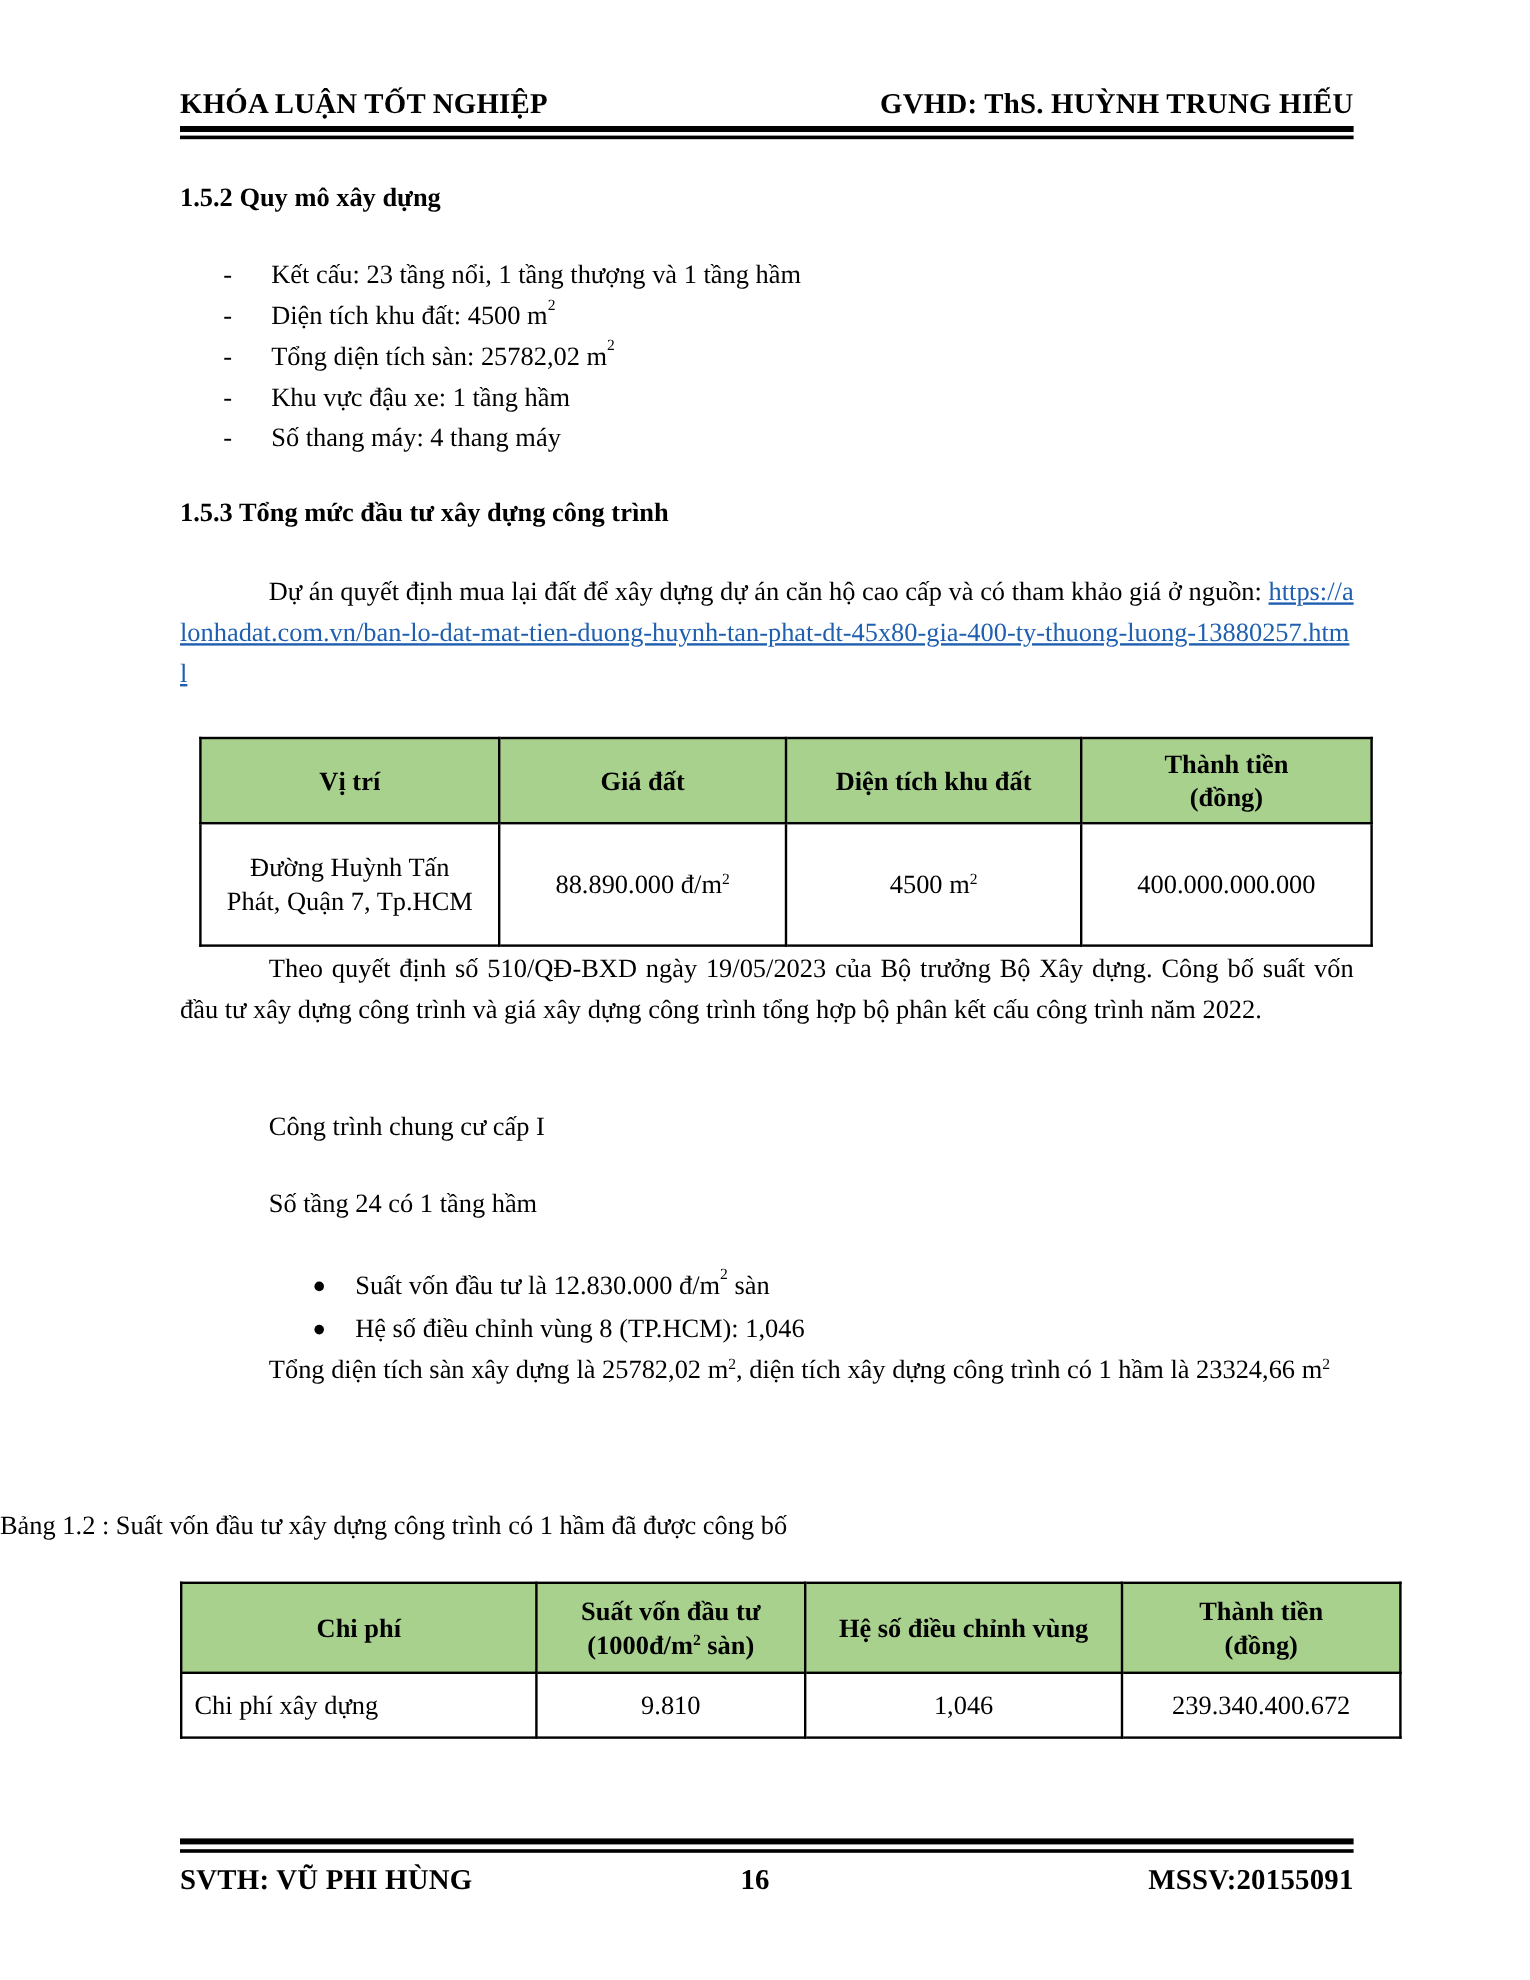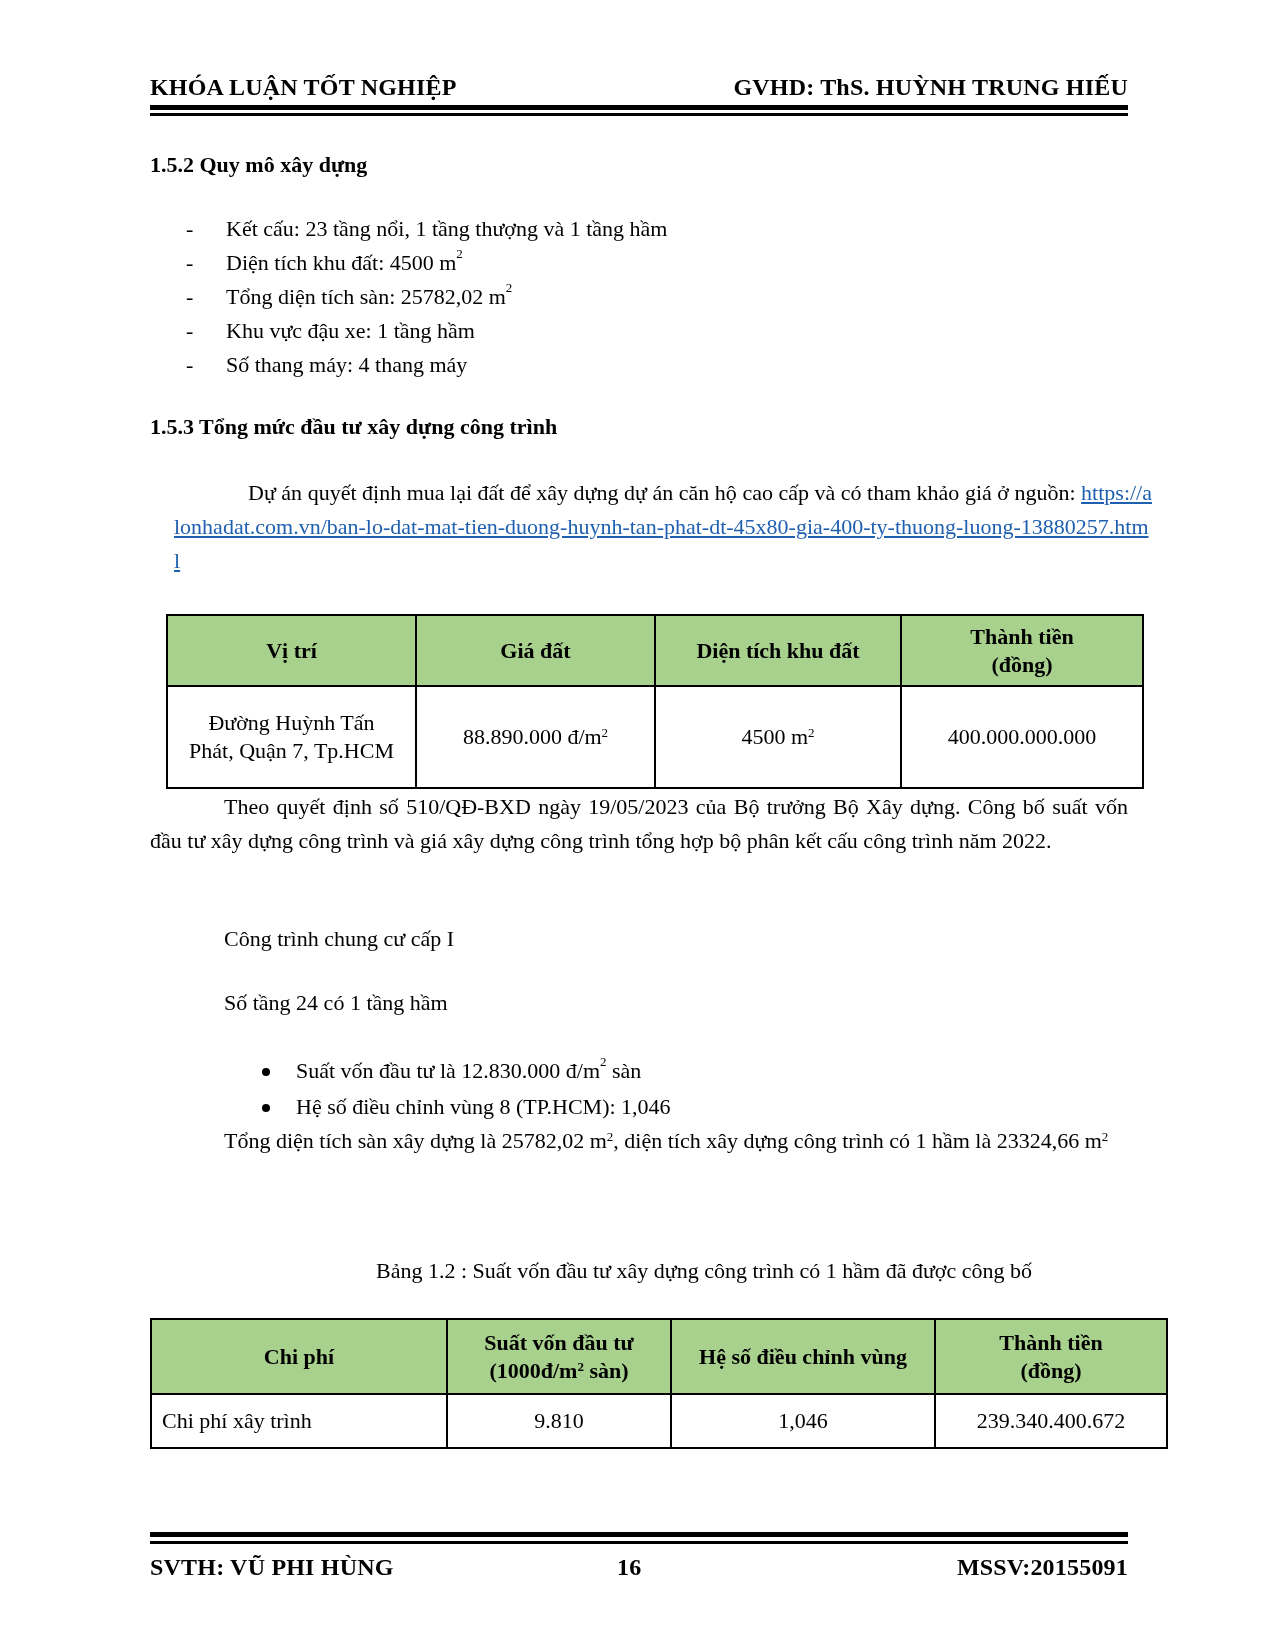--- a/index.html
+++ b/index.html
@@ -52,21 +52,21 @@
   <span class="dash">-</span>
   <span class="txt">Khu vực đậu xe: 1 tầng hầm</span>
 </div>
 <div class="dash-item" style="top:352px;">
   <span class="dash">-</span>
   <span class="txt">Số thang máy: 4 thang máy</span>
 </div>
 
 <div class="abs h3" style="left:150px; top:414px;">1.5.3 Tổng mức đầu tư xây dựng công trình</div>
 
-<div class="abs body justify" style="left:150px; top:476px; width:978px; text-indent:74px;margin-left:24px;">
+<div class="abs body justify" style="left:150px; top:476px; width:978px; text-indent:74px;">
   <span>Dự án quyết định mua lại đất để xây dựng dự án căn hộ cao cấp và có tham khảo giá ở nguồn: </span><a class="link" style="word-break:break-all;">https://alonhadat.com.vn/ban-lo-dat-mat-tien-duong-huynh-tan-phat-dt-45x80-gia-400-ty-thuong-luong-13880257.html</a>
 </div>
 
 <table style="left:150px; top:614px; width:978px;margin-left:16px;">
   <tbody>
       <tr style="height:71px;">
     <th style="width:235px;">Vị trí</th>
     <th style="width:225px;">Giá đất</th>
     <th style="width:232px;">Diện tích khu đất</th>
     <th>
@@ -94,38 +94,38 @@
 </div>
 <div class="bullet-item" style="top:1094px;">
   <span class="dot"></span>
   <span class="txt">Hệ số điều chỉnh vùng 8 (TP.HCM): 1,046</span>
 </div>
 
 <div class="abs body ital justify" style="left:150px; top:1124px; width:978px; text-indent:74px;">
   <span>Tổng diện tích sàn xây dựng là 25782,02 m</span><sup>2</sup><span>, diện tích xây dựng công trình có 1 hầm là 23324,66 m</span><sup>2</sup>
 </div>
 
-<div class="abs body ital" style="left:0; width:1032px; text-align:right; top:1254px;">Bảng 1.2 : Suất vốn đầu tư xây dựng công trình có 1 hầm đã được công bố</div>
+<div class="abs body ital" style="left:0; width:1032px; text-align:left; top:1254px;">Bảng 1.2 : Suất vốn đầu tư xây dựng công trình có 1 hầm đã được công bố</div>
 
 <table style="left:150px; top:1318px; width:1018px;">
   <tbody>
       <tr style="height:75px;">
     <th style="width:282px;">Chi phí</th>
     <th style="width:210px;">
       <div>Suất vốn đầu tư</div>
       <div class="ital"><span>(1000đ/m</span><sup>2</sup><span> sàn)</span></div>
     </th>
     <th style="width:222px; padding:0 20px;">Hệ số điều chỉnh vùng</th>
     <th>
       <div>Thành tiền</div>
       <div class="ital">(đồng)</div>
     </th>
   </tr>
   <tr style="height:54px;">
-    <td style="text-align:left; padding-left:10px;">Chi phí xây trình</td>
+    <td style="text-align:left; padding-left:10px;">Chi phí xây dựng</td>
     <td>9.810</td>
     <td>1,046</td>
     <td>239.340.400.672</td>
   </tr>
 </tbody>
   </table>
 
 <div class="rule-thick" style="top:1532px;"></div>
 <div class="rule-thin" style="top:1541px;"></div>
 <div class="abs hdr" style="left:150px; top:1554px;">SVTH: VŨ PHI HÙNG</div>

